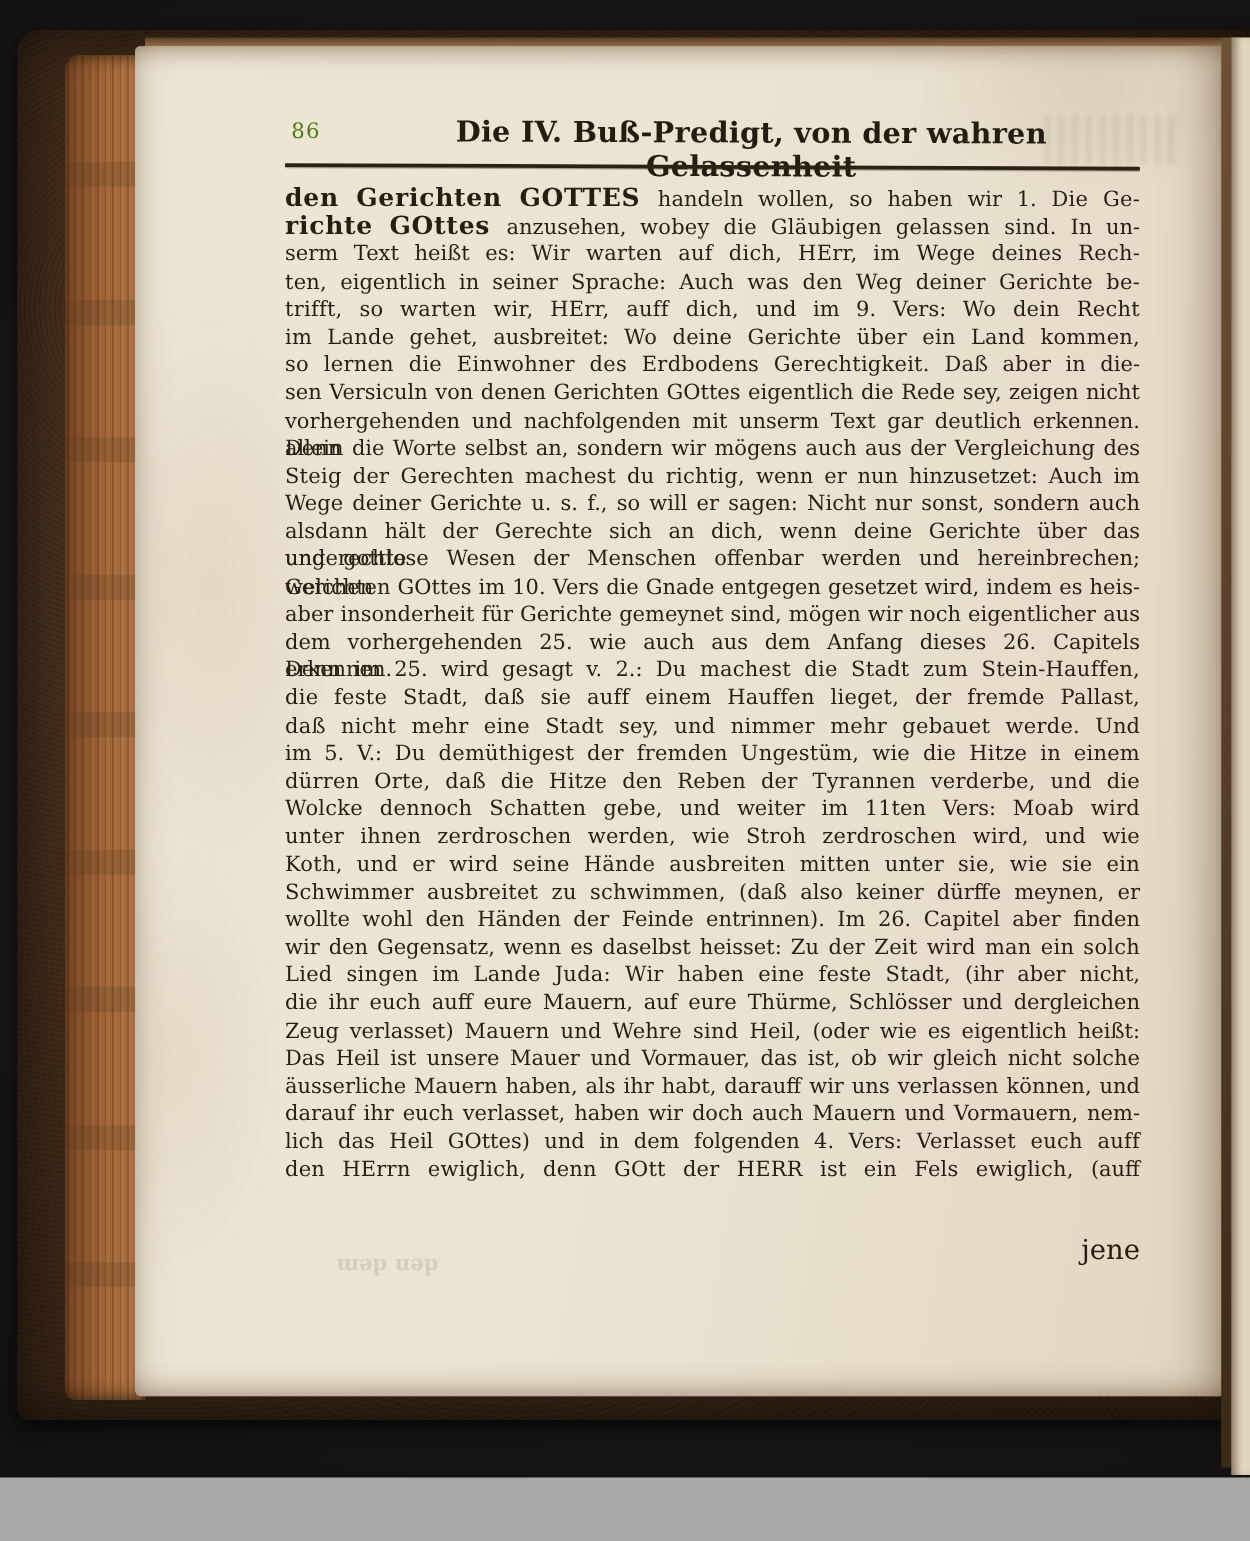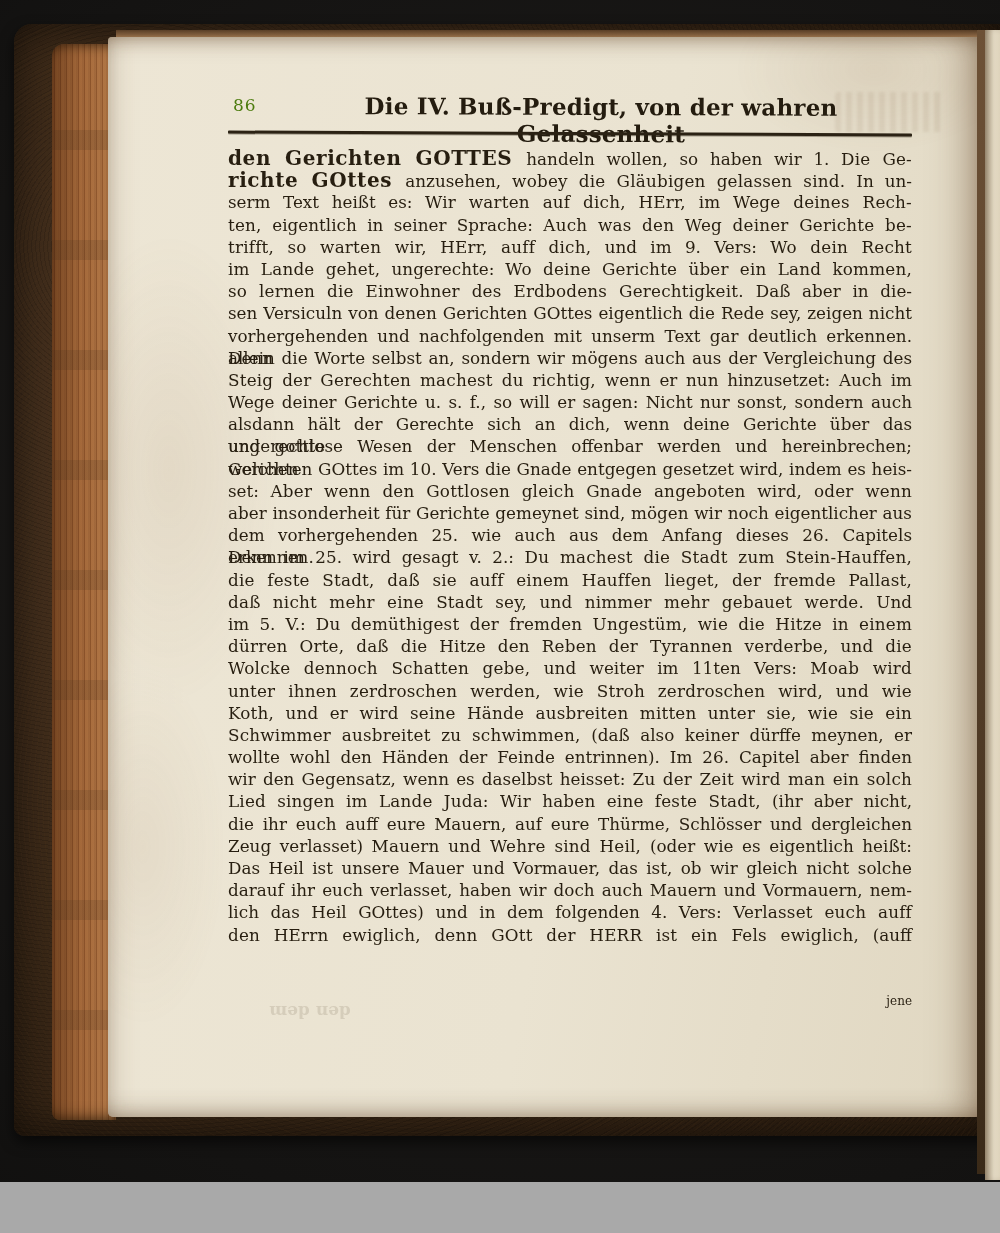--- a/index.html
+++ b/index.html
@@ -97,21 +97,21 @@
     font-size:16.8px;color:#271e10;
   }
   .line{
     height:22.2px;line-height:22.2px;
     text-align:justify;text-align-last:justify;
   }
   .line span.b{font-weight:400;letter-spacing:.2px;}
   .line span.lg{font-size:20px;font-weight:700;letter-spacing:.6px;margin-top:35px;}
   .catchword-line{
     height:22.2px;line-height:22.2px;text-align:right;
-    font-size:12px;color:#271e10;
+    font-size:22px;color:#271e10;
   }
   .bleed{
     position:absolute;left:250px;top:1002px;width:120px;
     transform:rotate(180deg);opacity:.13;filter:blur(.6px);
     font-size:17px;font-weight:700;color:#4a371f;text-align:center;line-height:20px;
   }
   .ghost-smudge{
     position:absolute;left:835px;top:92px;width:110px;height:40px;opacity:.18;filter:blur(1.5px);
     background:repeating-linear-gradient(90deg, rgba(110,80,50,.5) 0 6px, transparent 6px 11px);
     border-radius:4px;
@@ -146,48 +146,48 @@
   <div class="running-title">Die IV. Buß-Predigt, von der wahren Gelassenheit</div>
   <div class="header-rule"></div>
 
   <div class="body-text">
 
   <div class="line"><span class="b lg">den Gerichten GOTTES </span><span>handeln wollen, so haben wir 1. </span><span class="b">Die Ge-</span></div>
       <div class="line"><span class="b lg">richte GOttes </span><span>anzusehen, </span><span class="b">wobey die Gläubigen gelassen sind. </span><span>In un-</span></div>
       <div class="line"><span>serm Text heißt es: </span><span class="b">Wir warten auf dich, HErr, im Wege deines Rech-</span></div>
       <div class="line"><span class="b">ten, </span><span>eigentlich in seiner Sprache: </span><span class="b">Auch was den Weg deiner Gerichte be-</span></div>
       <div class="line"><span class="b">trifft, so warten wir, HErr, auff dich, </span><span>und im 9. Vers: </span><span class="b">Wo dein Recht</span></div>
-      <div class="line"><span class="b">im Lande gehet, </span><span>ungerechte: </span><span class="b">Wo deine Gerichte über ein Land kommen,</span></div>
+      <div class="line"><span class="b">im Lande gehet, </span><span>ausbreitet: </span><span class="b">Wo deine Gerichte über ein Land kommen,</span></div>
       <div class="line"><span class="b">so lernen die Einwohner des Erdbodens Gerechtigkeit. </span><span>Daß aber in die-</span></div>
       <div class="line"><span>sen Versiculn von denen Gerichten GOttes eigentlich die Rede sey, zeigen nicht</span></div>
       <div class="line"><span>vorhergehenden und nachfolgenden mit unserm Text gar deutlich erkennen. Denn</span></div>
       <div class="line"><span>allein die Worte selbst an, sondern wir mögens auch aus der Vergleichung des</span></div>
       <div class="line"><span class="b">Steig der Gerechten machest du richtig, </span><span>wenn er nun hinzusetzet: Auch im</span></div>
       <div class="line"><span>Wege deiner Gerichte u. s. f., so will er sagen: Nicht nur sonst, sondern auch</span></div>
       <div class="line"><span>alsdann hält der Gerechte sich an dich, wenn deine Gerichte über das ungerechte</span></div>
       <div class="line"><span>und gottlose Wesen der Menschen offenbar werden und hereinbrechen; welchen</span></div>
       <div class="line"><span>Gerichten GOttes im 10. Vers die Gnade entgegen gesetzet wird, indem es heis-</span></div>
-      <div class="line"><span>set: </span><span class="b">Aber wenn den Gottlosen gleich Gnade angeboten wird, oder wenn</span></div>
       <div class="line"><span>aber insonderheit für Gerichte gemeynet sind, mögen wir noch eigentlicher aus</span></div>
       <div class="line"><span>dem vorhergehenden 25. wie auch aus dem Anfang dieses 26. Capitels erkennen.</span></div>
       <div class="line"><span>Denn im 25. wird gesagt v. 2.: </span><span class="b">Du machest die Stadt zum Stein-Hauffen,</span></div>
       <div class="line"><span class="b">die feste Stadt, daß sie auff einem Hauffen lieget, der fremde Pallast,</span></div>
       <div class="line"><span class="b">daß nicht mehr eine Stadt sey, und nimmer mehr gebauet werde. </span><span>Und</span></div>
       <div class="line"><span>im 5. V.: </span><span class="b">Du demüthigest der fremden Ungestüm, wie die Hitze in einem</span></div>
       <div class="line"><span class="b">dürren Orte, daß die Hitze den Reben der Tyrannen verderbe, und die</span></div>
       <div class="line"><span class="b">Wolcke dennoch Schatten gebe, </span><span>und weiter im 11ten Vers: </span><span class="b">Moab wird</span></div>
       <div class="line"><span class="b">unter ihnen zerdroschen werden, wie Stroh zerdroschen wird, und wie</span></div>
       <div class="line"><span class="b">Koth, und er wird seine Hände ausbreiten mitten unter sie, wie sie ein</span></div>
       <div class="line"><span class="b">Schwimmer ausbreitet zu schwimmen, </span><span>(daß also keiner dürffe meynen, er</span></div>
       <div class="line"><span>wollte wohl den Händen der Feinde entrinnen). Im 26. Capitel aber finden</span></div>
       <div class="line"><span>wir den Gegensatz, wenn es daselbst heisset: </span><span class="b">Zu der Zeit wird man ein solch</span></div>
       <div class="line"><span class="b">Lied singen im Lande Juda: Wir haben eine feste Stadt, </span><span>(ihr aber nicht,</span></div>
       <div class="line"><span>die ihr euch auff eure Mauern, auf eure Thürme, Schlösser und dergleichen</span></div>
       <div class="line"><span>Zeug verlasset) </span><span class="b">Mauern und Wehre sind Heil, </span><span>(oder wie es eigentlich heißt:</span></div>
       <div class="line"><span>Das Heil ist unsere Mauer und Vormauer, das ist, ob wir gleich nicht solche</span></div>
+      <div class="line"><span>äusserliche Mauern haben, als ihr habt, darauff wir uns verlassen können, und</span></div>
       <div class="line"><span>darauf ihr euch verlasset, haben wir doch auch Mauern und Vormauern, nem-</span></div>
       <div class="line"><span>lich das Heil GOttes) und in dem folgenden 4. Vers: </span><span class="b">Verlasset euch auff</span></div>
       <div class="line"><span class="b">den HErrn ewiglich, denn GOtt der HERR ist ein Fels ewiglich, </span><span>(auff</span></div>
     </div>
 
   <div class="body-text" style="top:990px;">
     <div class="catchword-line">jene</div>
   </div>
 
   <div class="bleed">den dem</div>

